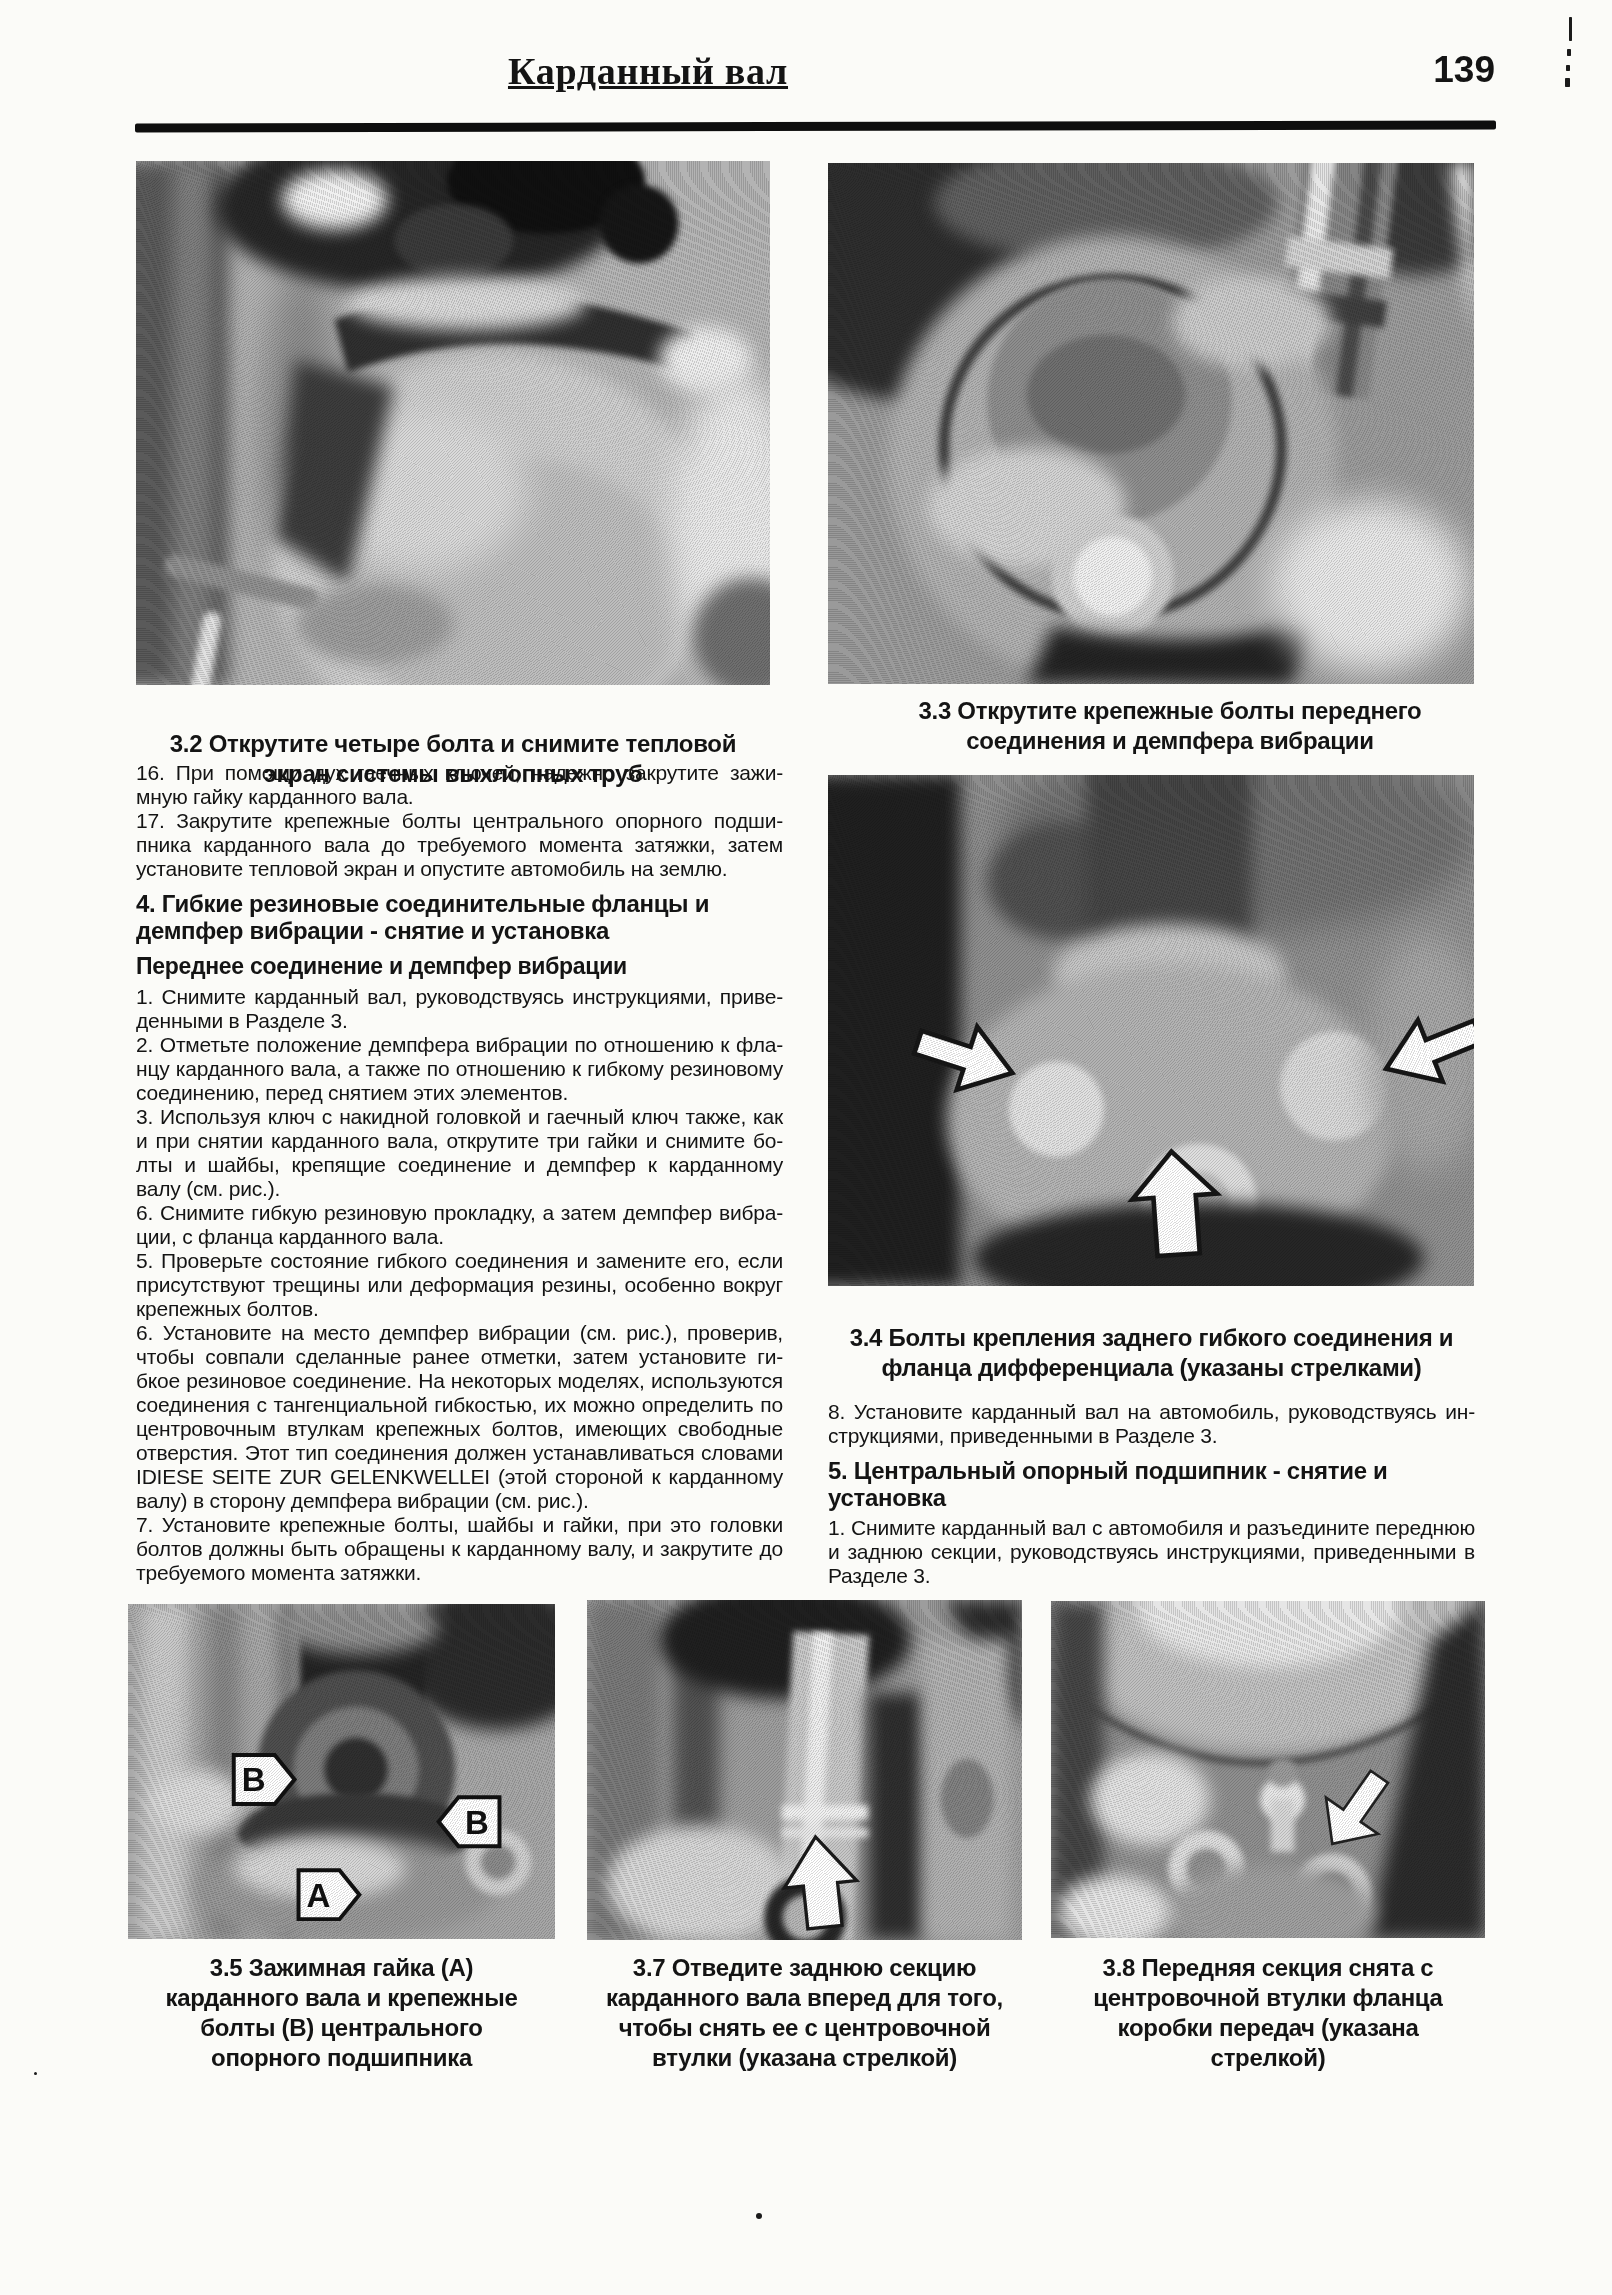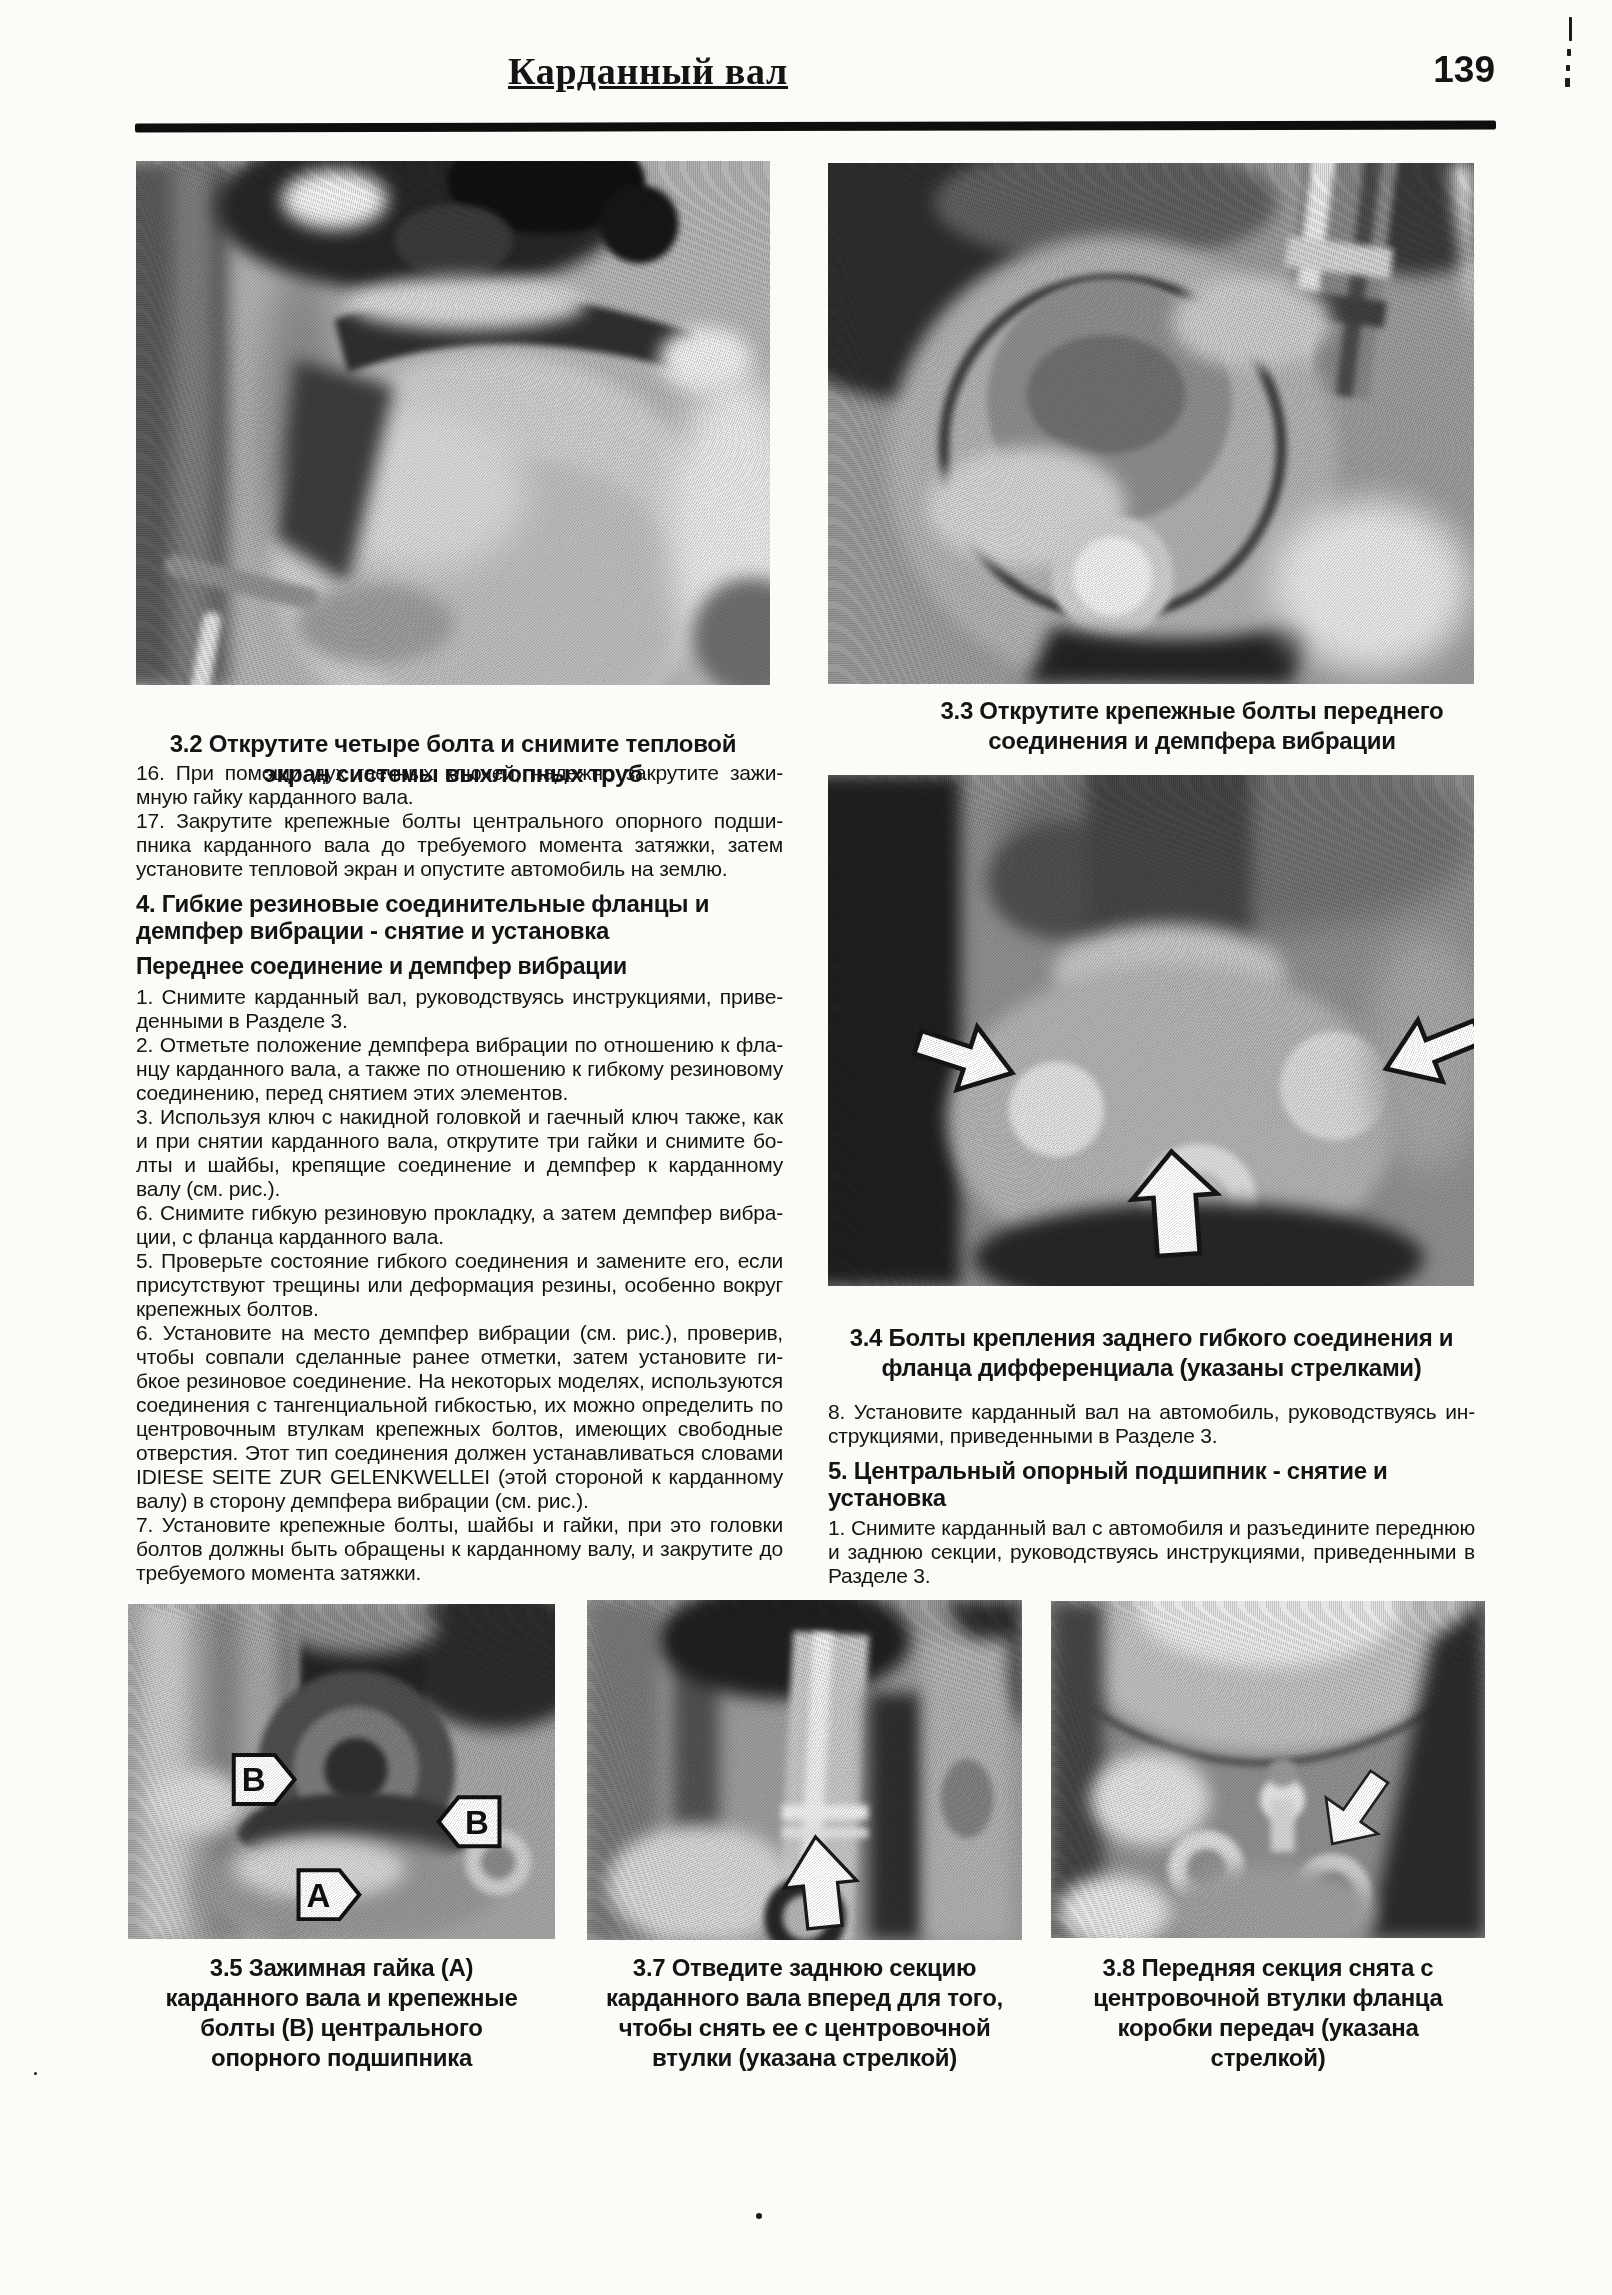--- a/index.html
+++ b/index.html
@@ -133,21 +133,21 @@
       <circle cx="430" cy="625" r="60" fill="#efefef" class="bs"></circle>
       <path d="M340 700 A 320 110 0 0 0 740 690 L 700 788 L 300 788 Z" fill="#232323" class="bm"></path>
       <ellipse cx="820" cy="640" rx="150" ry="130" fill="#e7e7e7" class="bl"></ellipse>
       <ellipse cx="640" cy="240" rx="120" ry="70" fill="#c9c9c9" class="bm"></ellipse>
     </svg>
   </div>
 
   <div class="fig-caption" style="left:136px;top:696px;width:634px;margin-top:33px;">
     <span style="max-width:595px;">3.2 Открутите четыре болта и снимите тепловой экран системы выхлопных труб</span>
   </div>
-  <div class="fig-caption" style="left:869px;top:696px;width:646px;">
+  <div class="fig-caption" style="left:847px;top:696px;width:646px;">
     <span style="max-width:523px;">3.3 Открутите крепежные болты переднего соединения и демпфера вибрации</span>
   </div>
 
   <div class="col" style="left:136px;top:761px;width:647px;">
     <p>16. При помощи дух гаечных ключей, надежно закрутите зажи-мную гайку карданного вала.</p>
     <p>17. Закрутите крепежные болты центрального опорного подши-пника карданного вала до требуемого момента затяжки, затем установите тепловой экран и опустите автомобиль на землю.</p>
     <div class="sec-head">4. Гибкие резиновые соединительные фланцы и демпфер вибрации - снятие и установка</div>
     <div class="sub-head">Переднее соединение и демпфер вибрации</div>
     <p>1. Снимите карданный вал, руководствуясь инструкциями, приве-денными в Разделе 3.</p>
     <p>2. Отметьте положение демпфера вибрации по отношению к фла-нцу карданного вала, а также по отношению к гибкому резиновому соединению, перед снятием этих элементов.</p>

